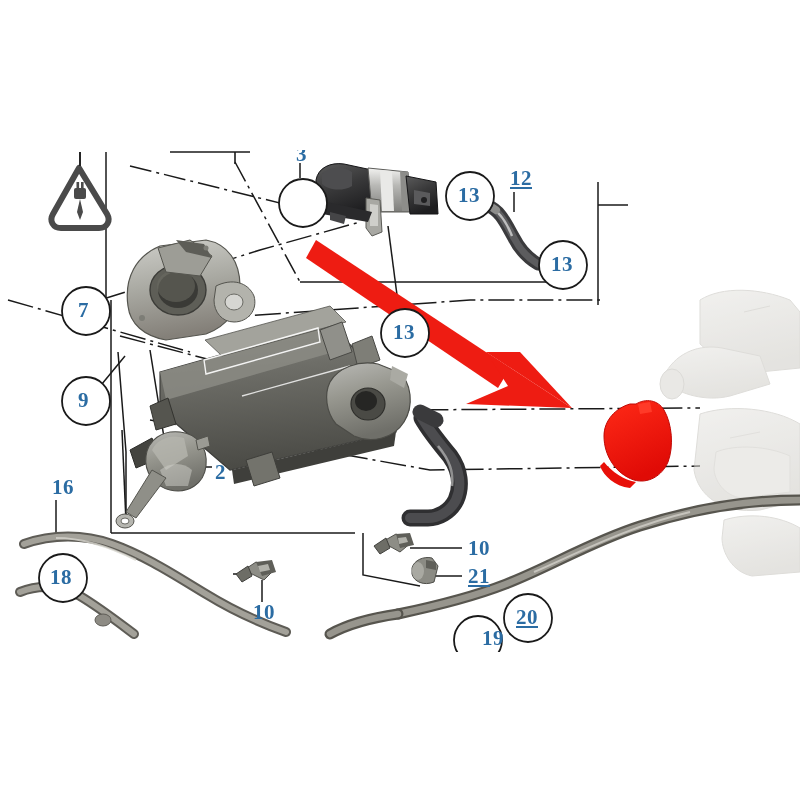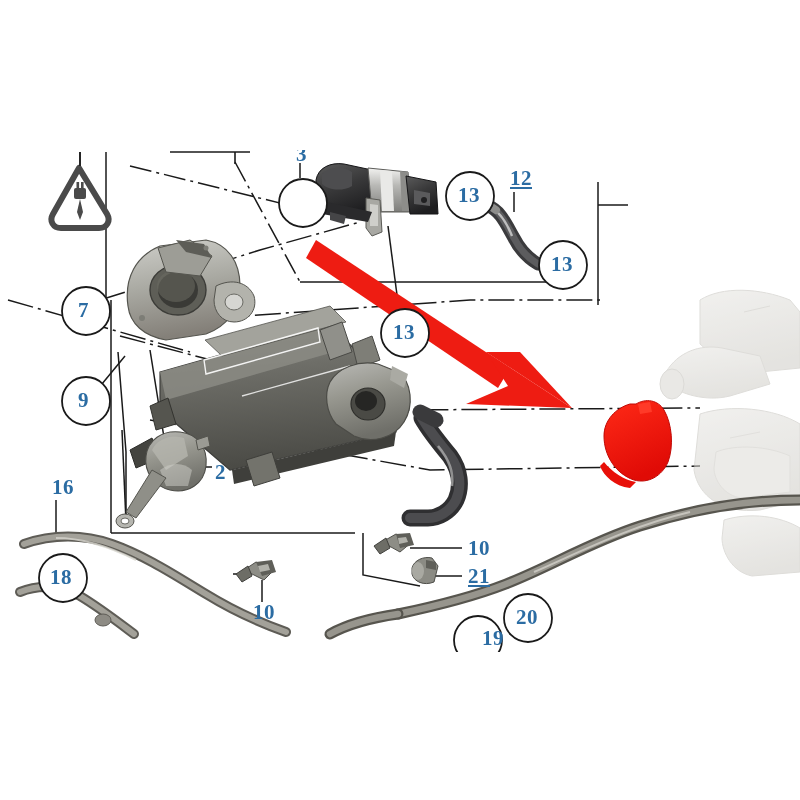--- a/index.html
+++ b/index.html
@@ -331,21 +331,21 @@
   <div class="lbl" style="left:52px;top:477px;">16</div>
   <div class="lbl" style="left:50px;top:567px;">18</div>
   <div class="lbl" style="left:215px;top:462px;">2</div>
   <div class="lbl" style="left:253px;top:602px;">10</div>
   <div class="lbl" style="left:393px;top:322px;">13</div>
   <div class="lbl" style="left:458px;top:185px;">13</div>
   <div class="lbl" style="left:551px;top:254px;">13</div>
   <div class="lbl" style="left:510px;top:168px;text-decoration:underline;">12</div>
   <div class="lbl" style="left:468px;top:538px;">10</div>
   <div class="lbl" style="left:468px;top:566px;text-decoration:underline;">21</div>
-  <div class="lbl" style="left:516px;top:607px;">20</div>
+  <div class="lbl" style="left:516px;top:607px;text-decoration:underline;">20</div>
 
   <div class="clip" style="left:476px;top:628px;width:48px;height:24px;">
     <div class="lbl" style="left:6px;top:0px;">19</div>
   </div>
 
   <div class="clip" style="left:290px;top:150px;width:40px;height:22px;">
     <div class="lbl" style="left:6px;top:-6px;">3</div>
   </div>
 
 </div>

